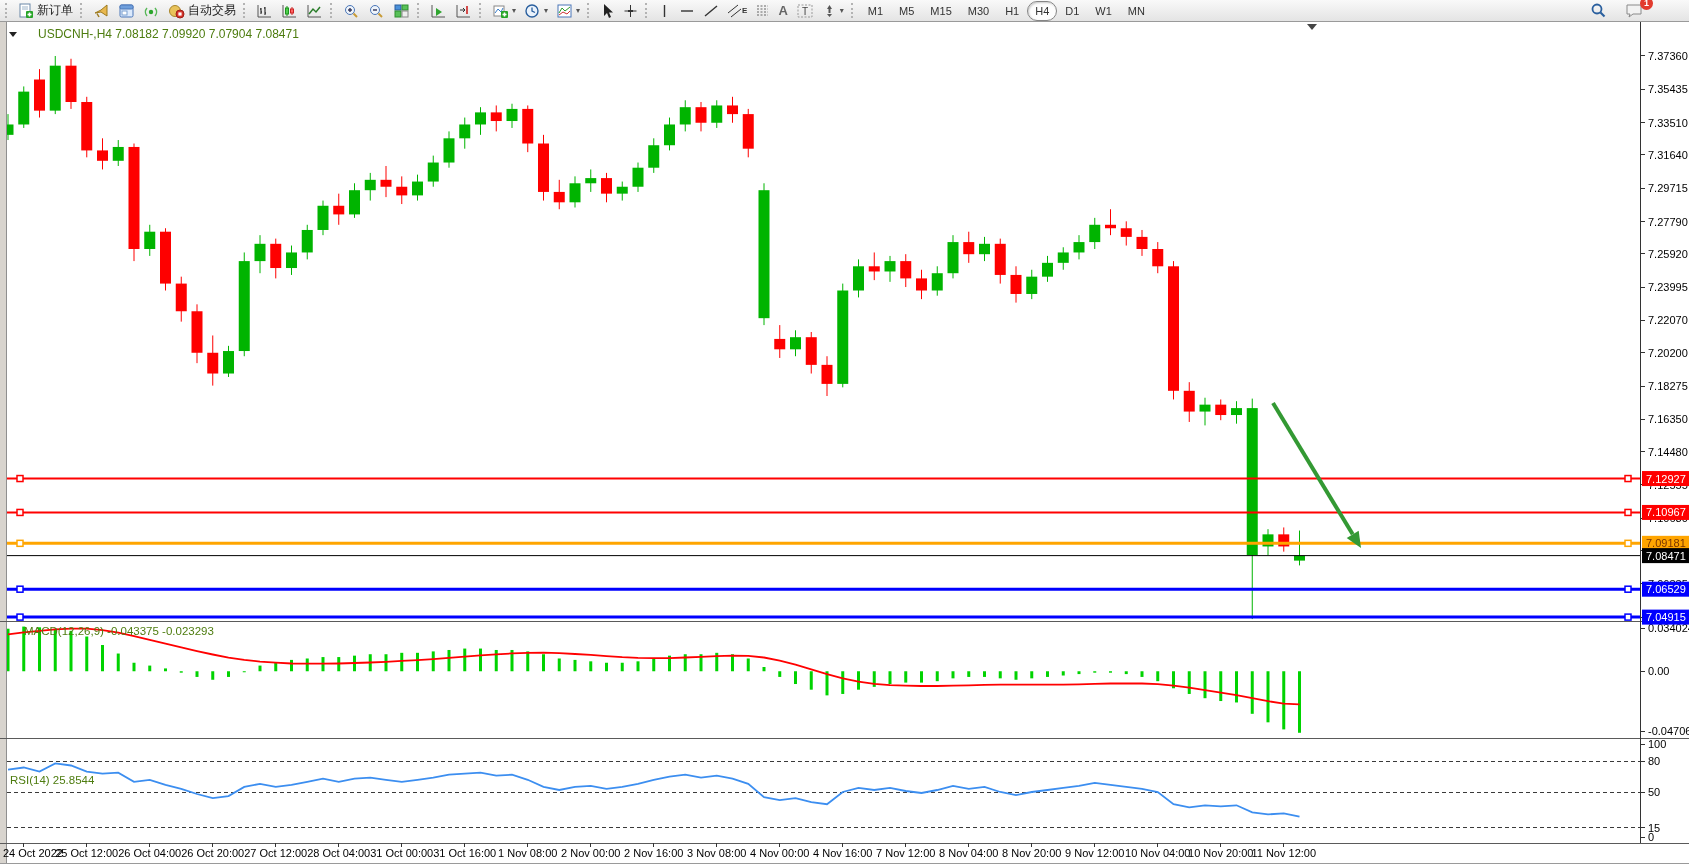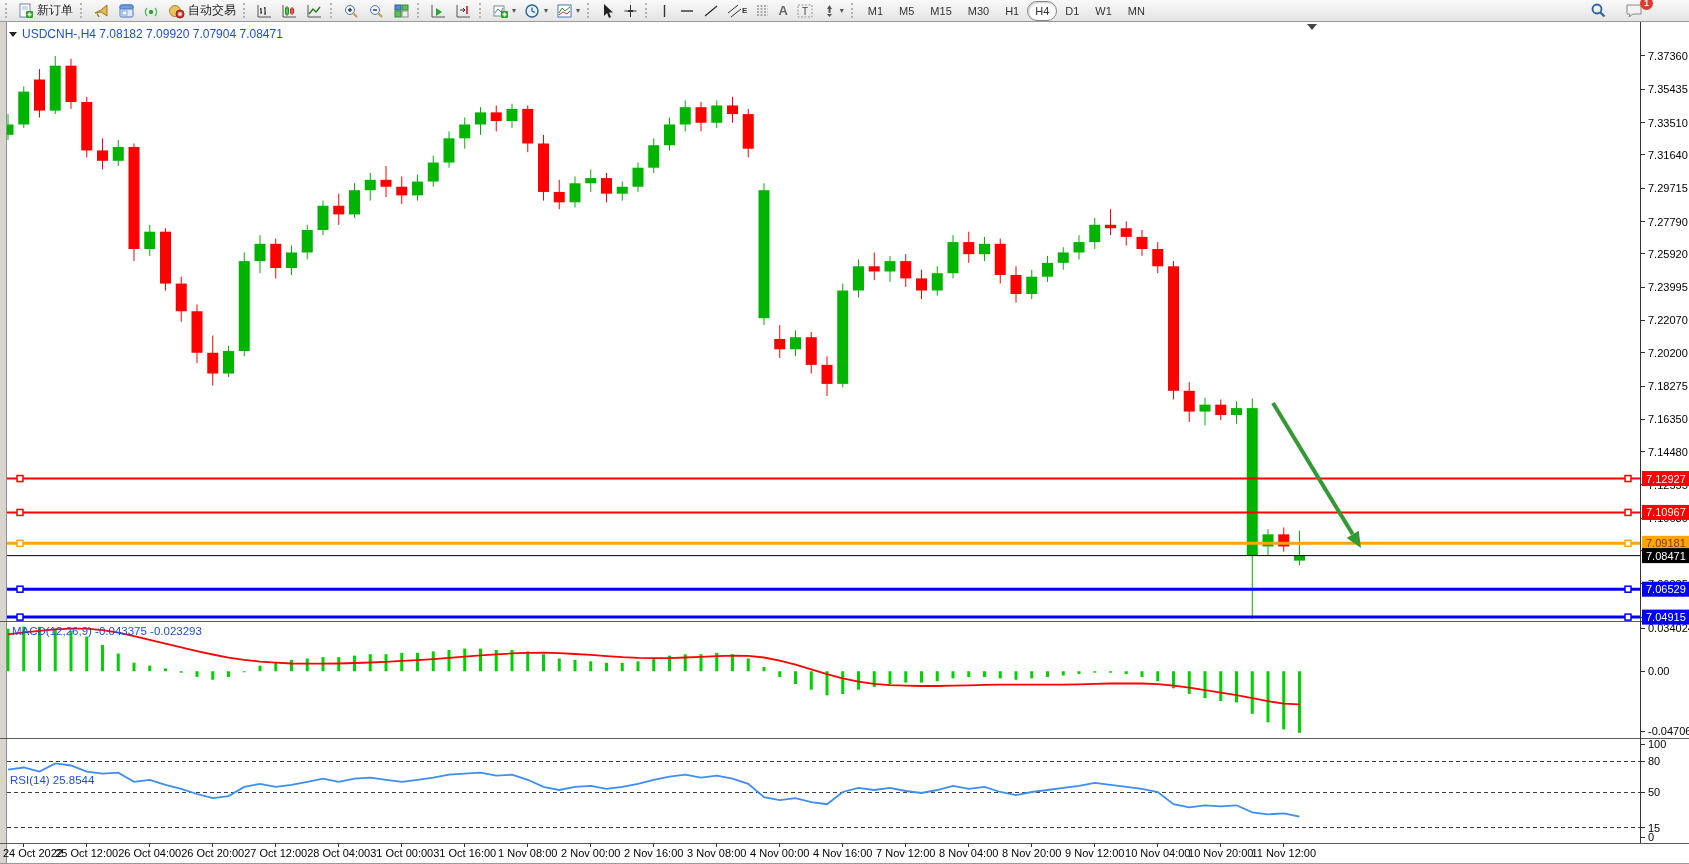--- a/index.html
+++ b/index.html
@@ -16,21 +16,21 @@
   .tf{font-size:11px;color:#333;padding:2px 7px;border:1px solid transparent;border-radius:2px;height:14px;line-height:14px;}
   .tf.active{background:#fdfdfd;border-color:#858585;box-shadow:inset 1px 1px 2px #c9c9c9;border-radius:10px;}
   .tool-letter{font-size:11px;color:#333;font-weight:bold;}
   .right-icons{margin-left:auto;display:flex;align-items:center;gap:10px;margin-right:42px;}
   .chat-wrap{position:relative;}
   .badge{position:absolute;top:-4px;right:-7px;width:13px;height:13px;border-radius:50%;
     background:#e23b2e;color:#fff;font-size:9px;font-weight:bold;text-align:center;line-height:13px;}
   
   #chartwrap{position:absolute;top:22px;left:0;width:1689px;height:842px;background:#fff;}
   #chart-svg{position:absolute;top:0;left:0;}
-  .olabel{position:absolute;font-size:12px;color:#1d4ed8;z-index:4;white-space:nowrap;display:flex;align-items:center;gap:5px;}
+  .olabel{position:absolute;font-size:12px;color:#4d7c0f;z-index:4;white-space:nowrap;display:flex;align-items:center;gap:21px;}
   .ind-label{font-size:11.5px;}
   .tri-down{width:0;height:0;border-left:4px solid transparent;border-right:4px solid transparent;border-top:5px solid #222;}
 </style>
 </head>
 <body>
 
 <div class="toolbar">
   <div class="grip"></div>
   <div class="tbtn">
     <svg width="16" height="16" viewBox="0 0 16 16">
@@ -631,15 +631,15 @@
       <rect x="1642" y="559.6957415990728" width="47" height="15" fill="#0000ff"></rect>
       <text x="1646" y="571.1957415990728" font-size="11" fill="#ffffff" font-family="&quot;Liberation Sans&quot;, sans-serif">7.06529</text>
       <rect x="1642" y="587.608777520278" width="47" height="15" fill="#0000ff"></rect>
       <text x="1646" y="599.108777520278" font-size="11" fill="#ffffff" font-family="&quot;Liberation Sans&quot;, sans-serif">7.04915</text>
     </svg>
 
   <div class="olabel" style="left:9px;top:5px;">
     <span class="tri-down"></span>
     <span>USDCNH-,H4  7.08182 7.09920 7.07904 7.08471</span>
   </div>
-  <div class="olabel ind-label" style="left:12px;top:603px;">MACD(12,26,9) -0.043375 -0.023293</div>
+  <div class="olabel ind-label" style="left:24px;top:603px;">MACD(12,26,9) -0.043375 -0.023293</div>
   <div class="olabel ind-label" style="left:10px;top:752px;">RSI(14) 25.8544</div>
 </div>
 
 </body></html>

